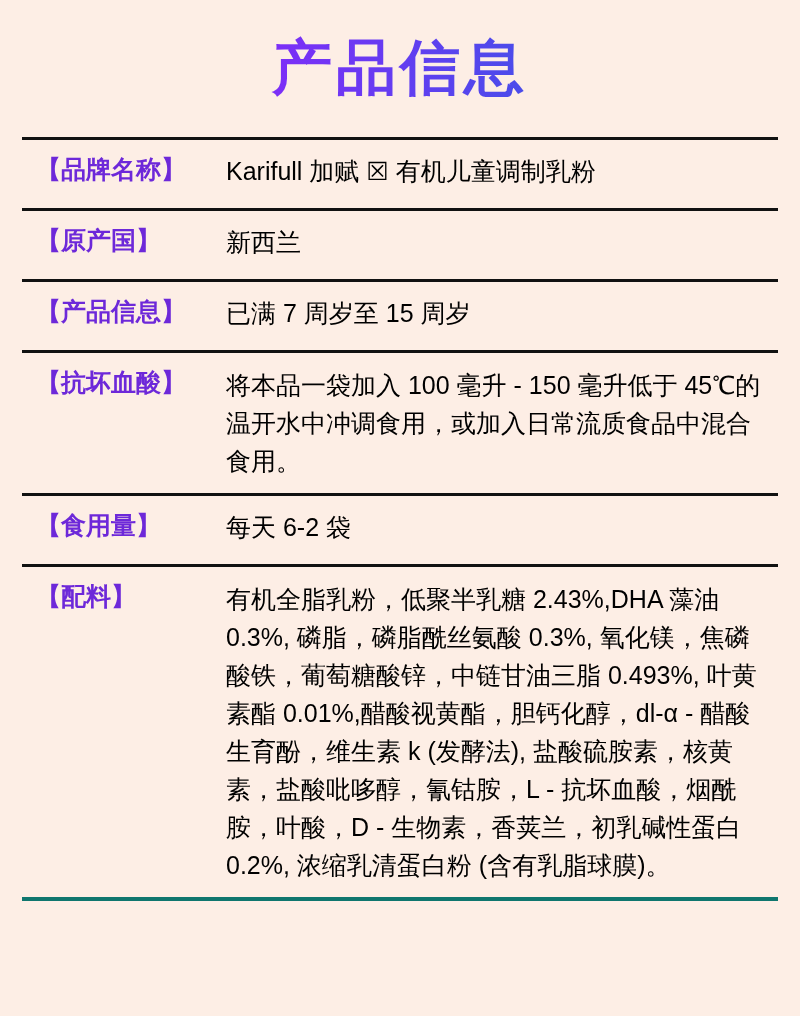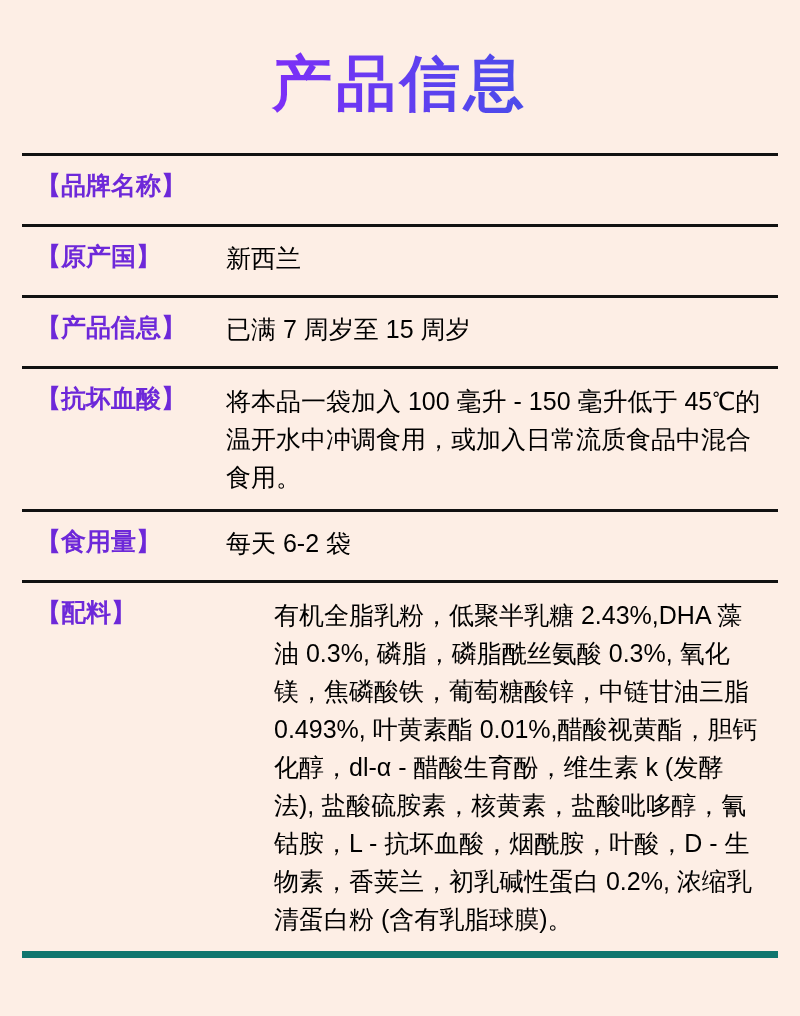--- a/index.html
+++ b/index.html
@@ -18,43 +18,42 @@
     width: 800px;
     height: 1016px;
     box-sizing: border-box;
     background: #fdeee5;
   }
   .title {
     text-align: center;
     font-size: 60px;
     font-weight: bold;
     letter-spacing: 4px;
-    padding-top: 44px;
+    padding-top: 28px;
     padding-bottom: 10px;
     background: linear-gradient(90deg, #8a2be2 0%, #7b2ff7 35%, #3b55e6 75%, #2a66ee 100%);
     -webkit-background-clip: text;
     background-clip: text;
     color: transparent;
     -webkit-text-fill-color: transparent;
   }
   .table {
     margin: 18px 22px 0 22px;
     border-top: 3px solid #111;
     box-sizing: border-box;
   }
   .row {
     display: flex;
     align-items: flex-start;
     border-bottom: 3px solid #111;
     padding: 13px 0 13px 0;
     min-height: 42px;
   }
   .row:last-child {
-    border-bottom: 7px solid #0f766e;
-    gap: 48px;
+    border-bottom: 4px solid #0f766e;
   }
   .label {
     flex: 0 0 190px;
     font-size: 25px;
     font-weight: bold;
     color: #6d28d9;
     padding-left: 14px;
     line-height: 1.35;
     white-space: nowrap;
   }
@@ -82,20 +81,21 @@
 <body>
 
 <div class="page">
 
   <div class="title">产品信息</div>
 
   <div class="table">
 
     <div class="row">
       <div class="label">【品牌名称】</div>
+      <div class="value">Karifull 加赋 ☒ 有机儿童调制乳粉</div>
     </div>
 
     <div class="row">
       <div class="label">【原产国】</div>
       <div class="value">新西兰</div>
     </div>
 
     <div class="row">
       <div class="label">【产品信息】</div>
       <div class="value">已满 7 周岁至 15 周岁</div>

